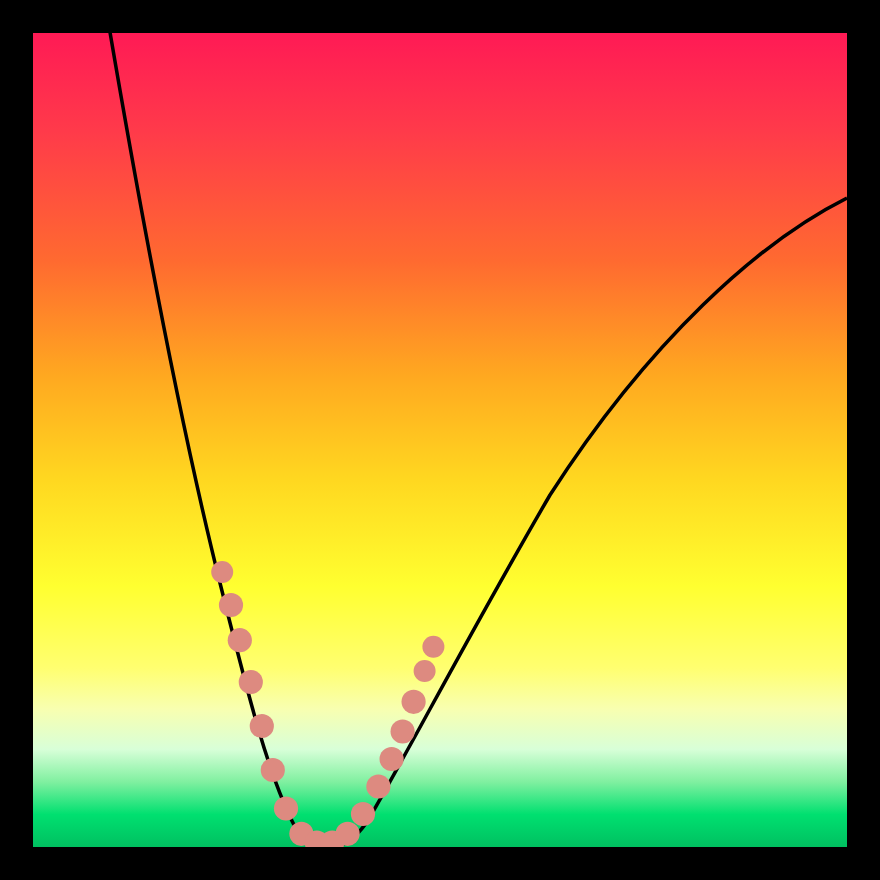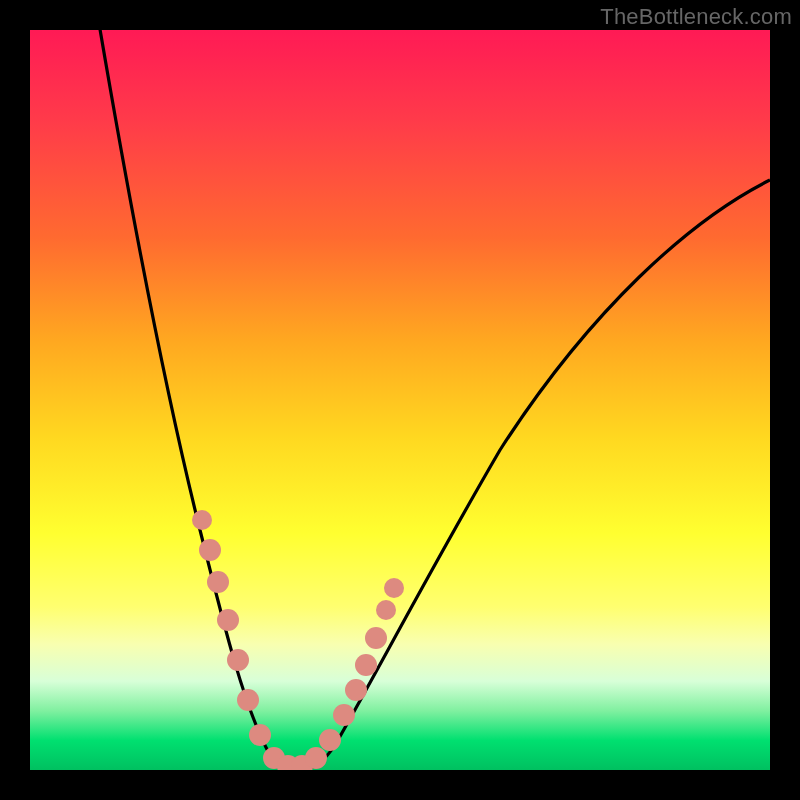--- a/index.html
+++ b/index.html
@@ -100,14 +100,13 @@
         <circle cx="314" cy="685" r="11"></circle>
         <circle cx="326" cy="660" r="11"></circle>
         <circle cx="336" cy="635" r="11"></circle>
         <circle cx="346" cy="608" r="11"></circle>
         <circle cx="356" cy="580" r="10"></circle>
         <circle cx="364" cy="558" r="10"></circle>
       </g>
     </svg>
   </div>
 
-  <div class="watermark">TheBottleneck.com</div>
 </div>
 
 </body></html>

